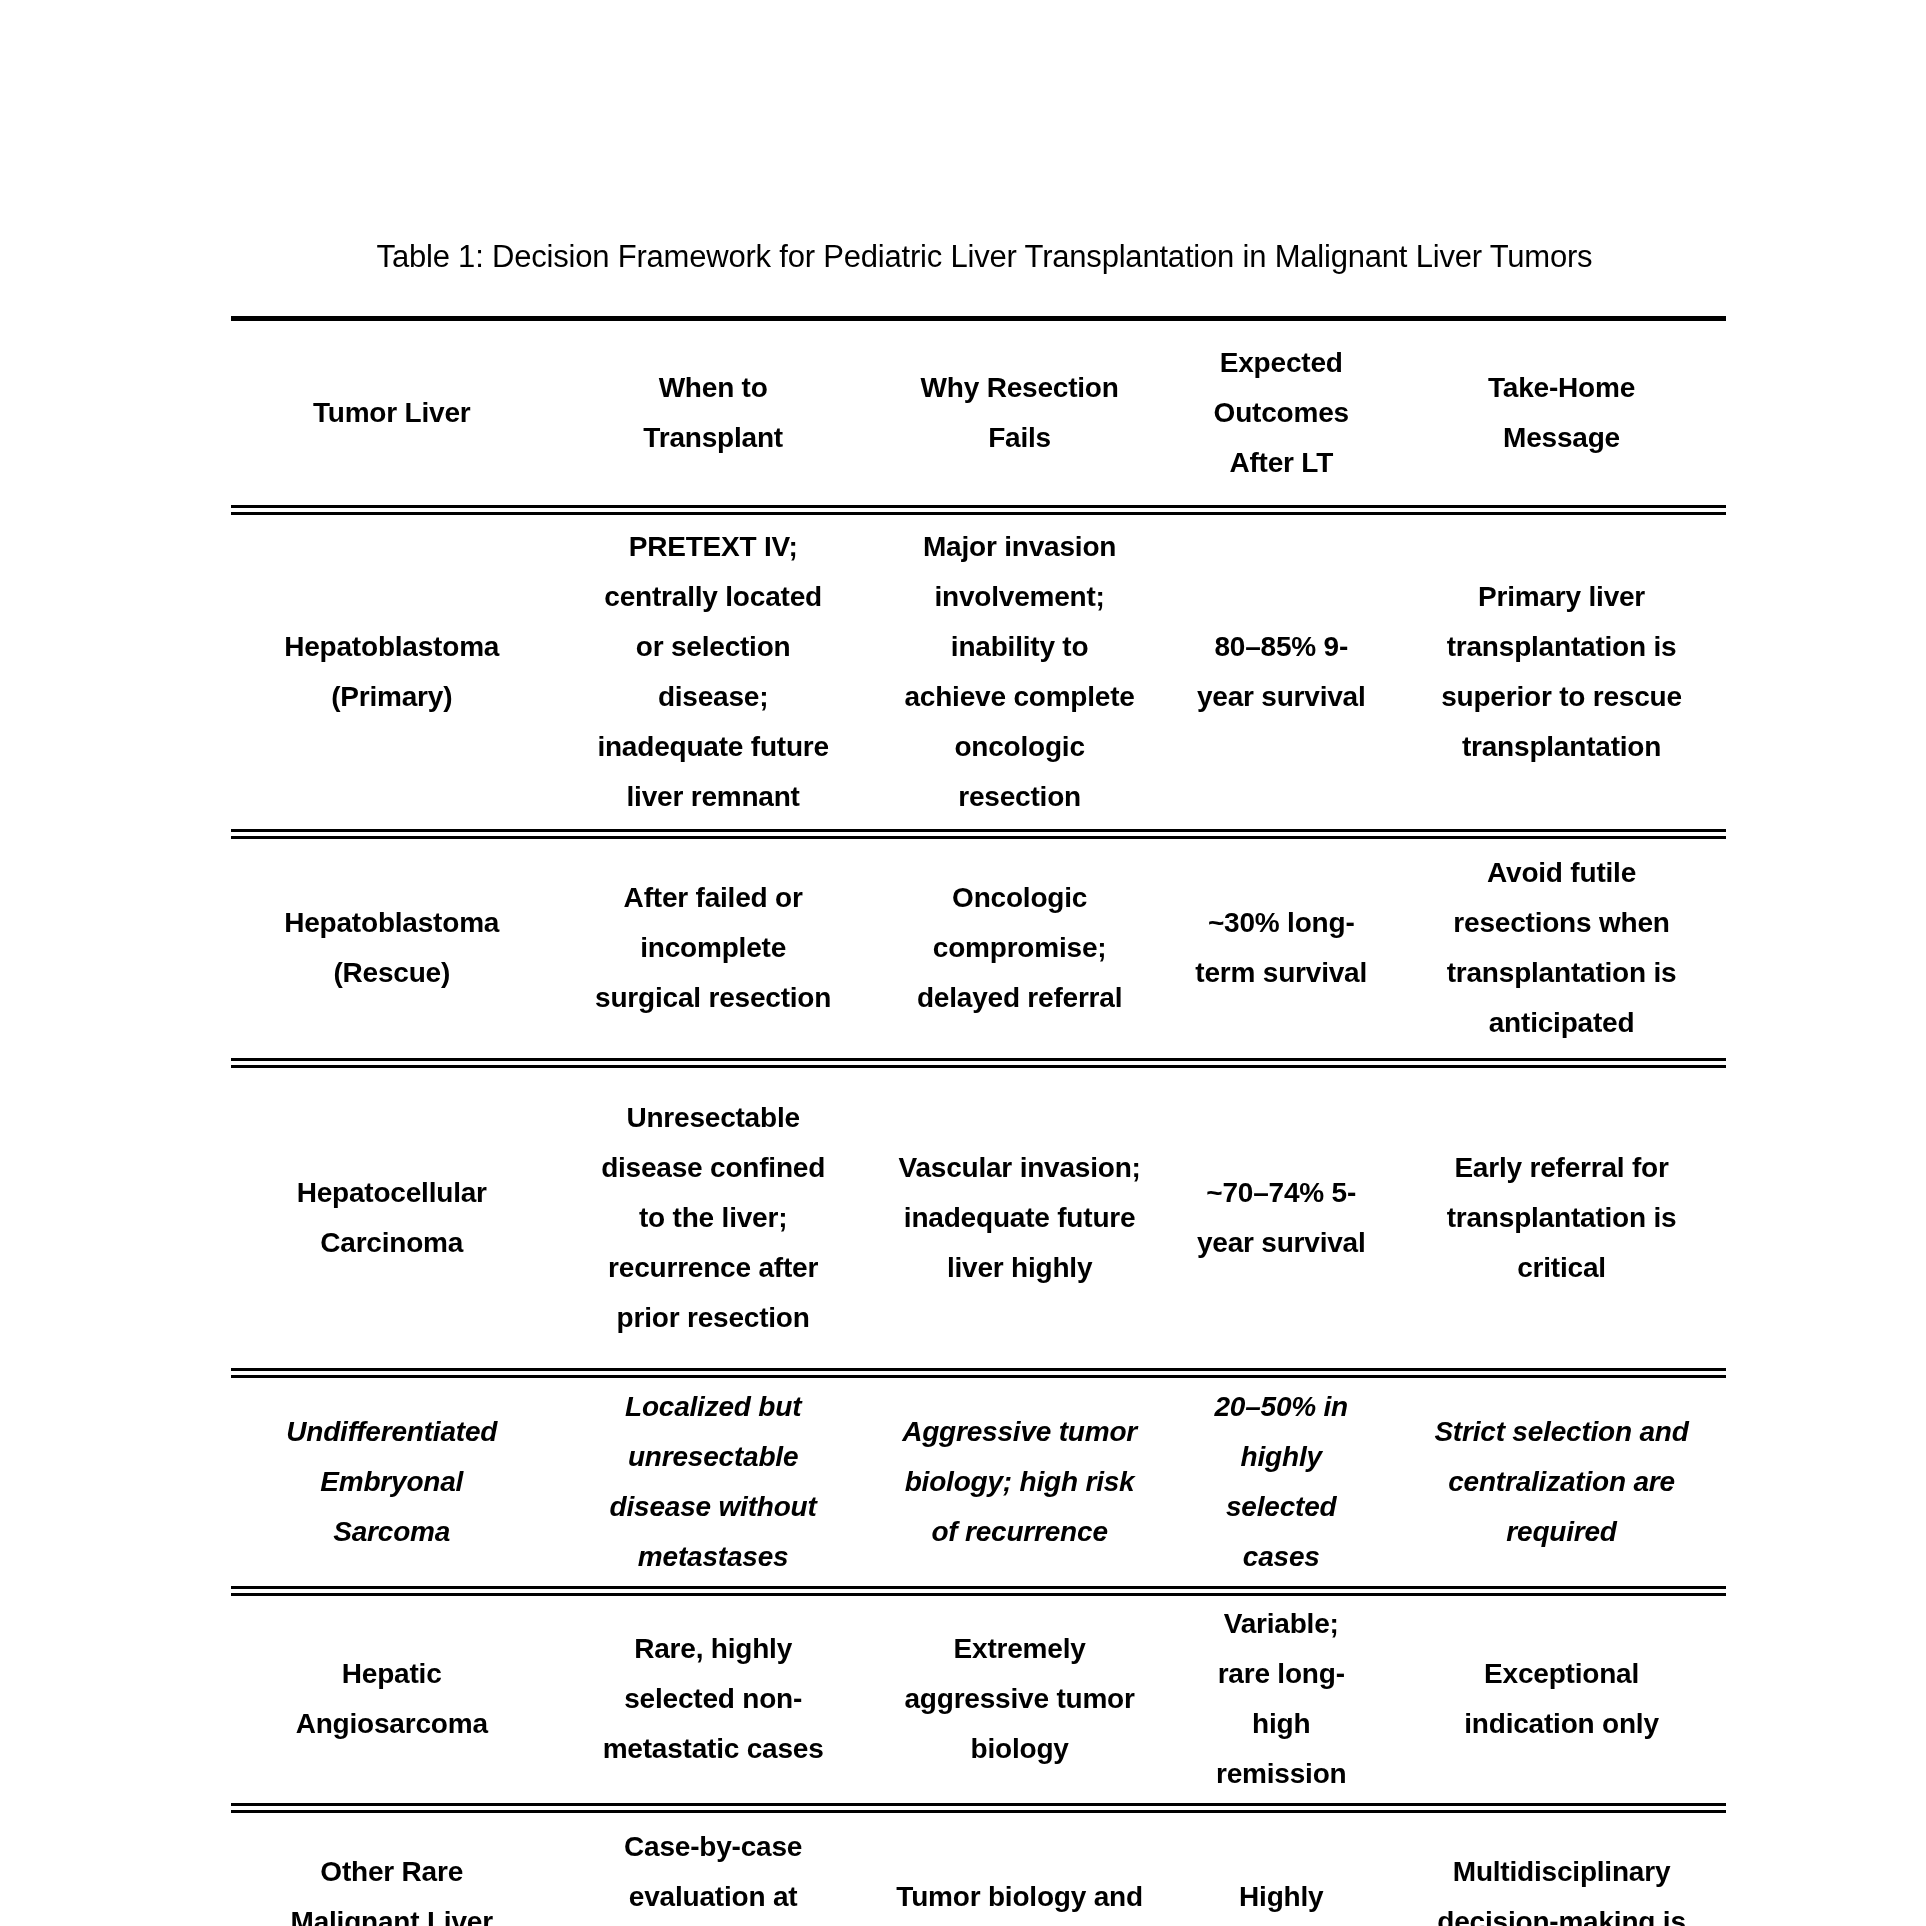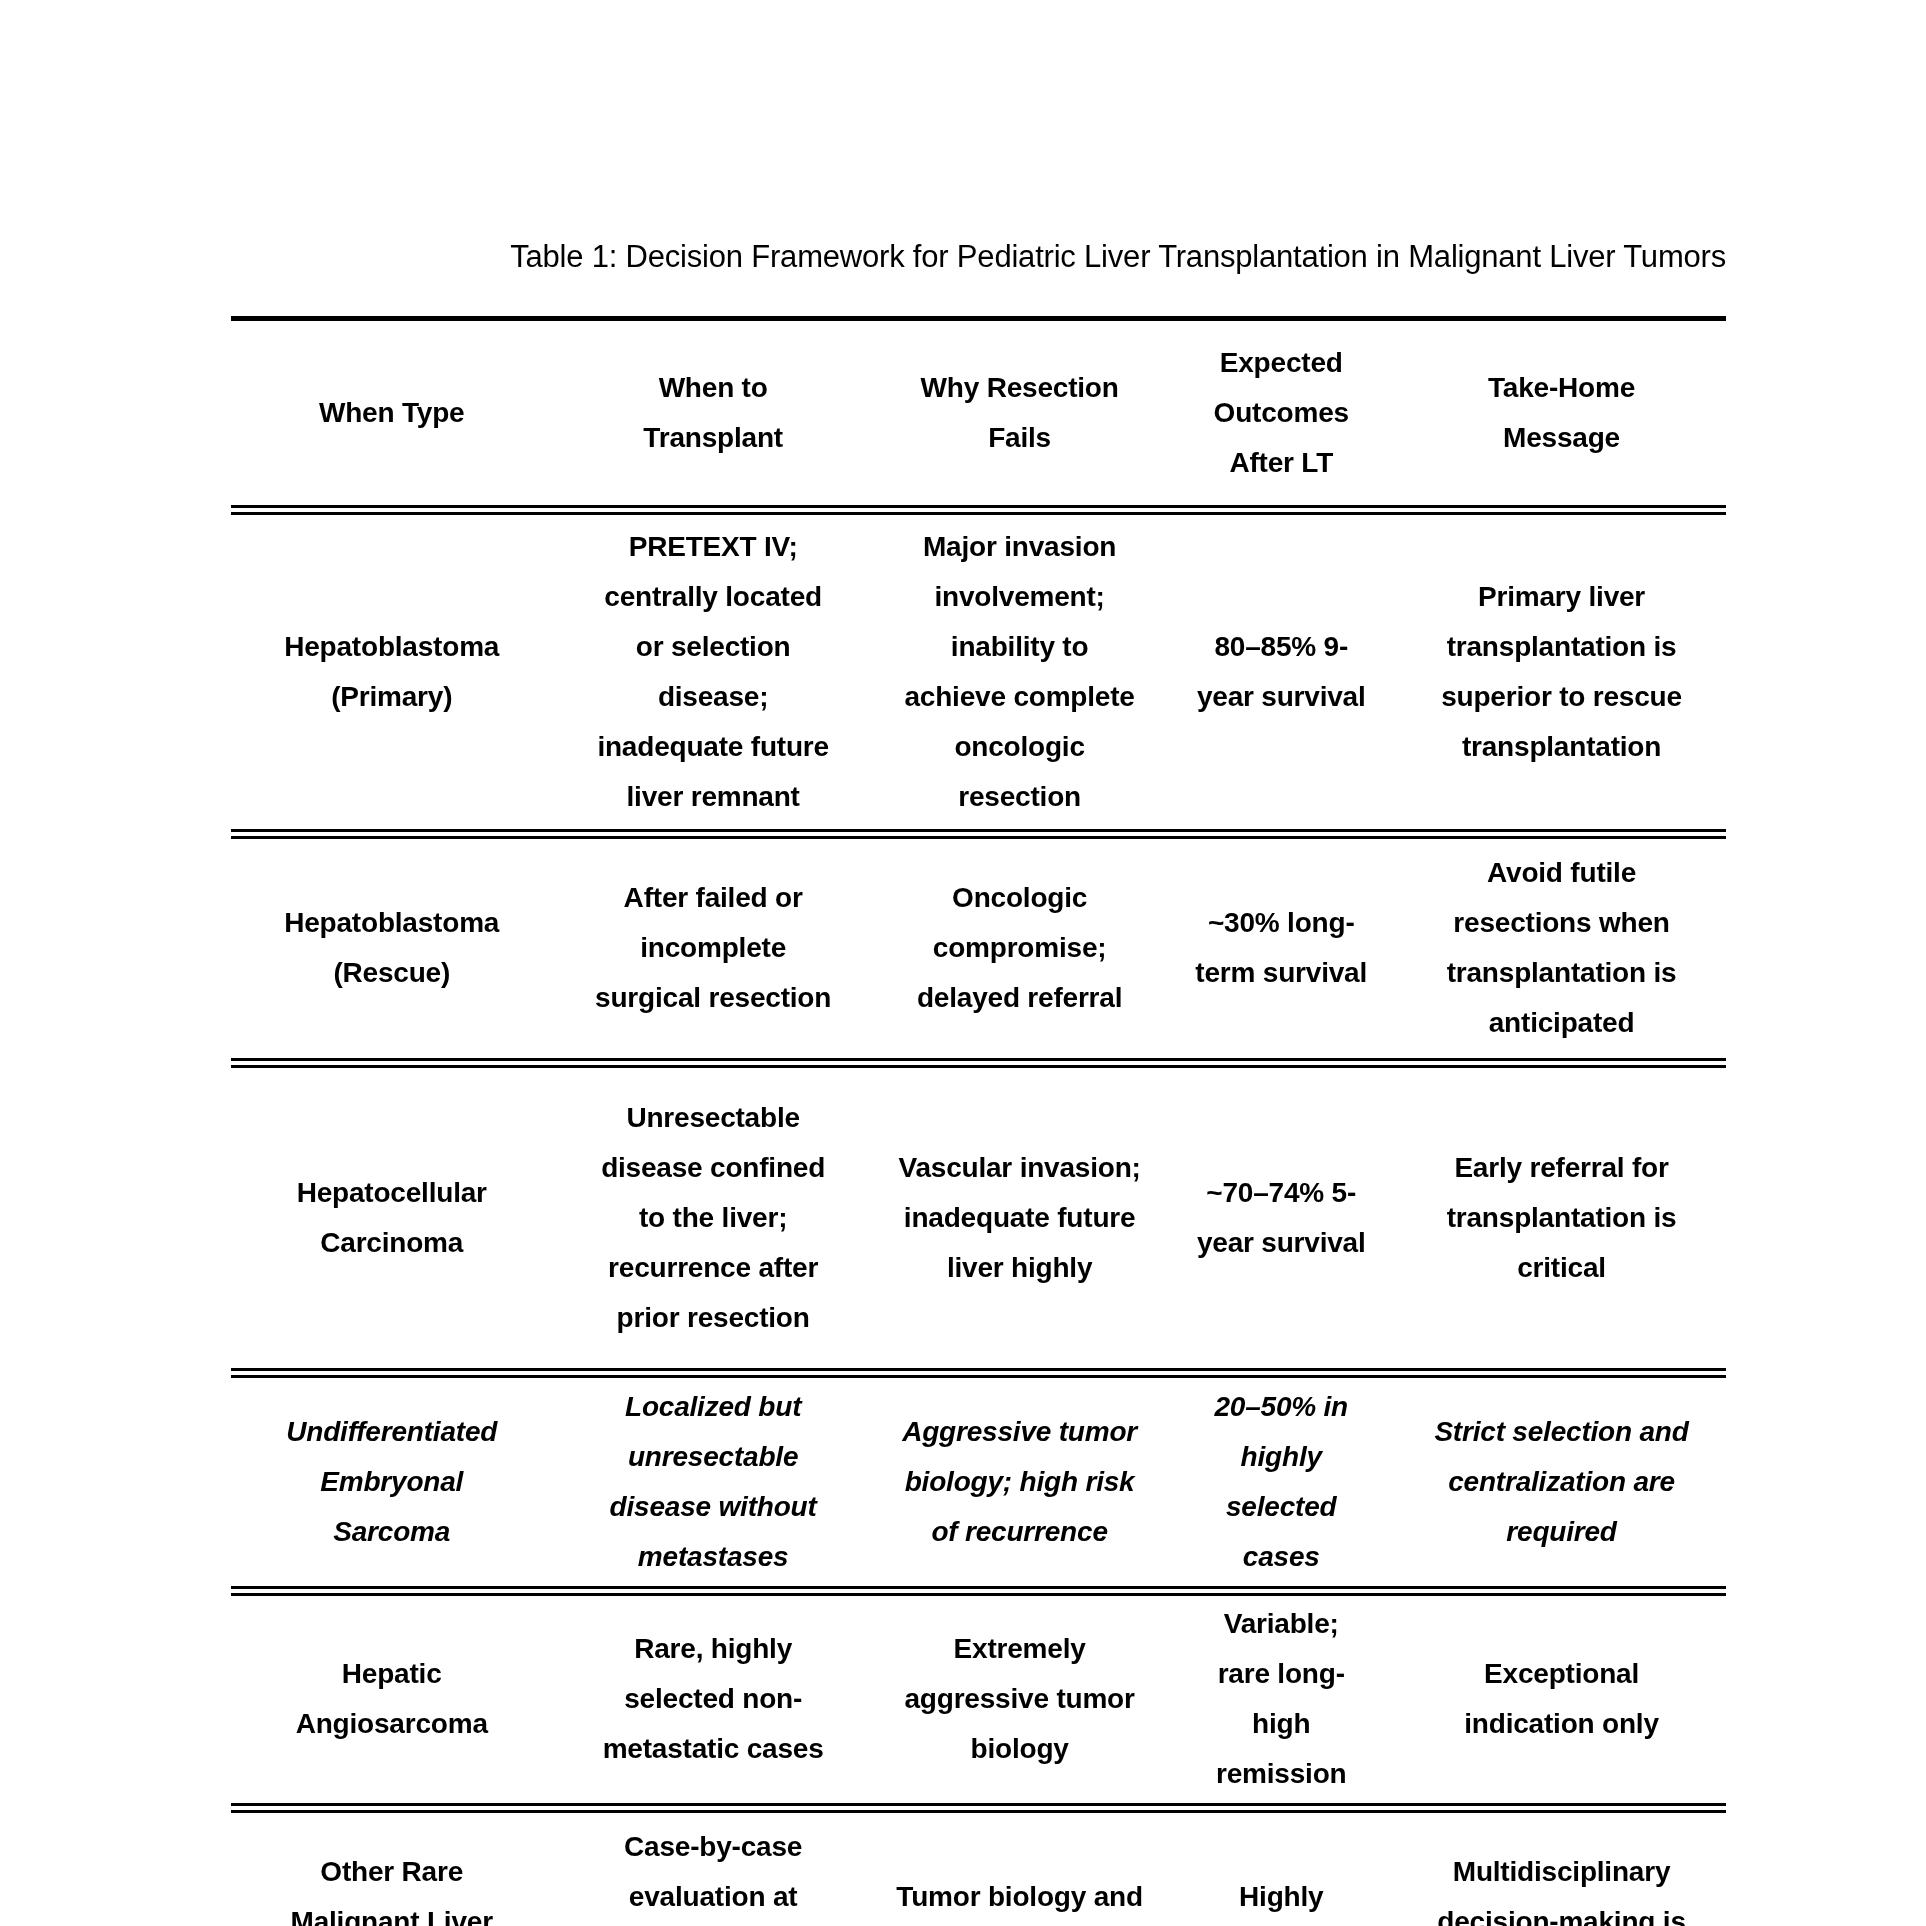--- a/index.html
+++ b/index.html
@@ -21,21 +21,21 @@
     left: 231px;
     top: 237px;
     width: 1495px;
   }
   .title {
     font-size: 31px;
     font-weight: 400;
     line-height: 39px;
     letter-spacing: -0.2px;
     margin: 0 0 40px 12px;
-    text-align: right;
+    text-align: center;
     white-space: nowrap;
   }
   table.framework {
     width: 1495px;
     table-layout: fixed;
     border-collapse: collapse;
     border-top: 5px solid #000;
   }
   table.framework th,
   table.framework td {
@@ -78,21 +78,21 @@
     <table class="framework">
       <colgroup>
         <col class="c1">
           <col class="c2">
           <col class="c3">
           <col class="c4">
           <col class="c5">
       </colgroup>
       <thead>
         <tr class="hdr">
-          <th>When Type</th>
+          <th>Tumor Liver</th>
           <th>When to
 Transplant</th>
           <th>Why Resection
 Fails</th>
           <th>Expected
 Outcomes
 After LT</th>
           <th>Take-Home
 Message</th>
         </tr>

